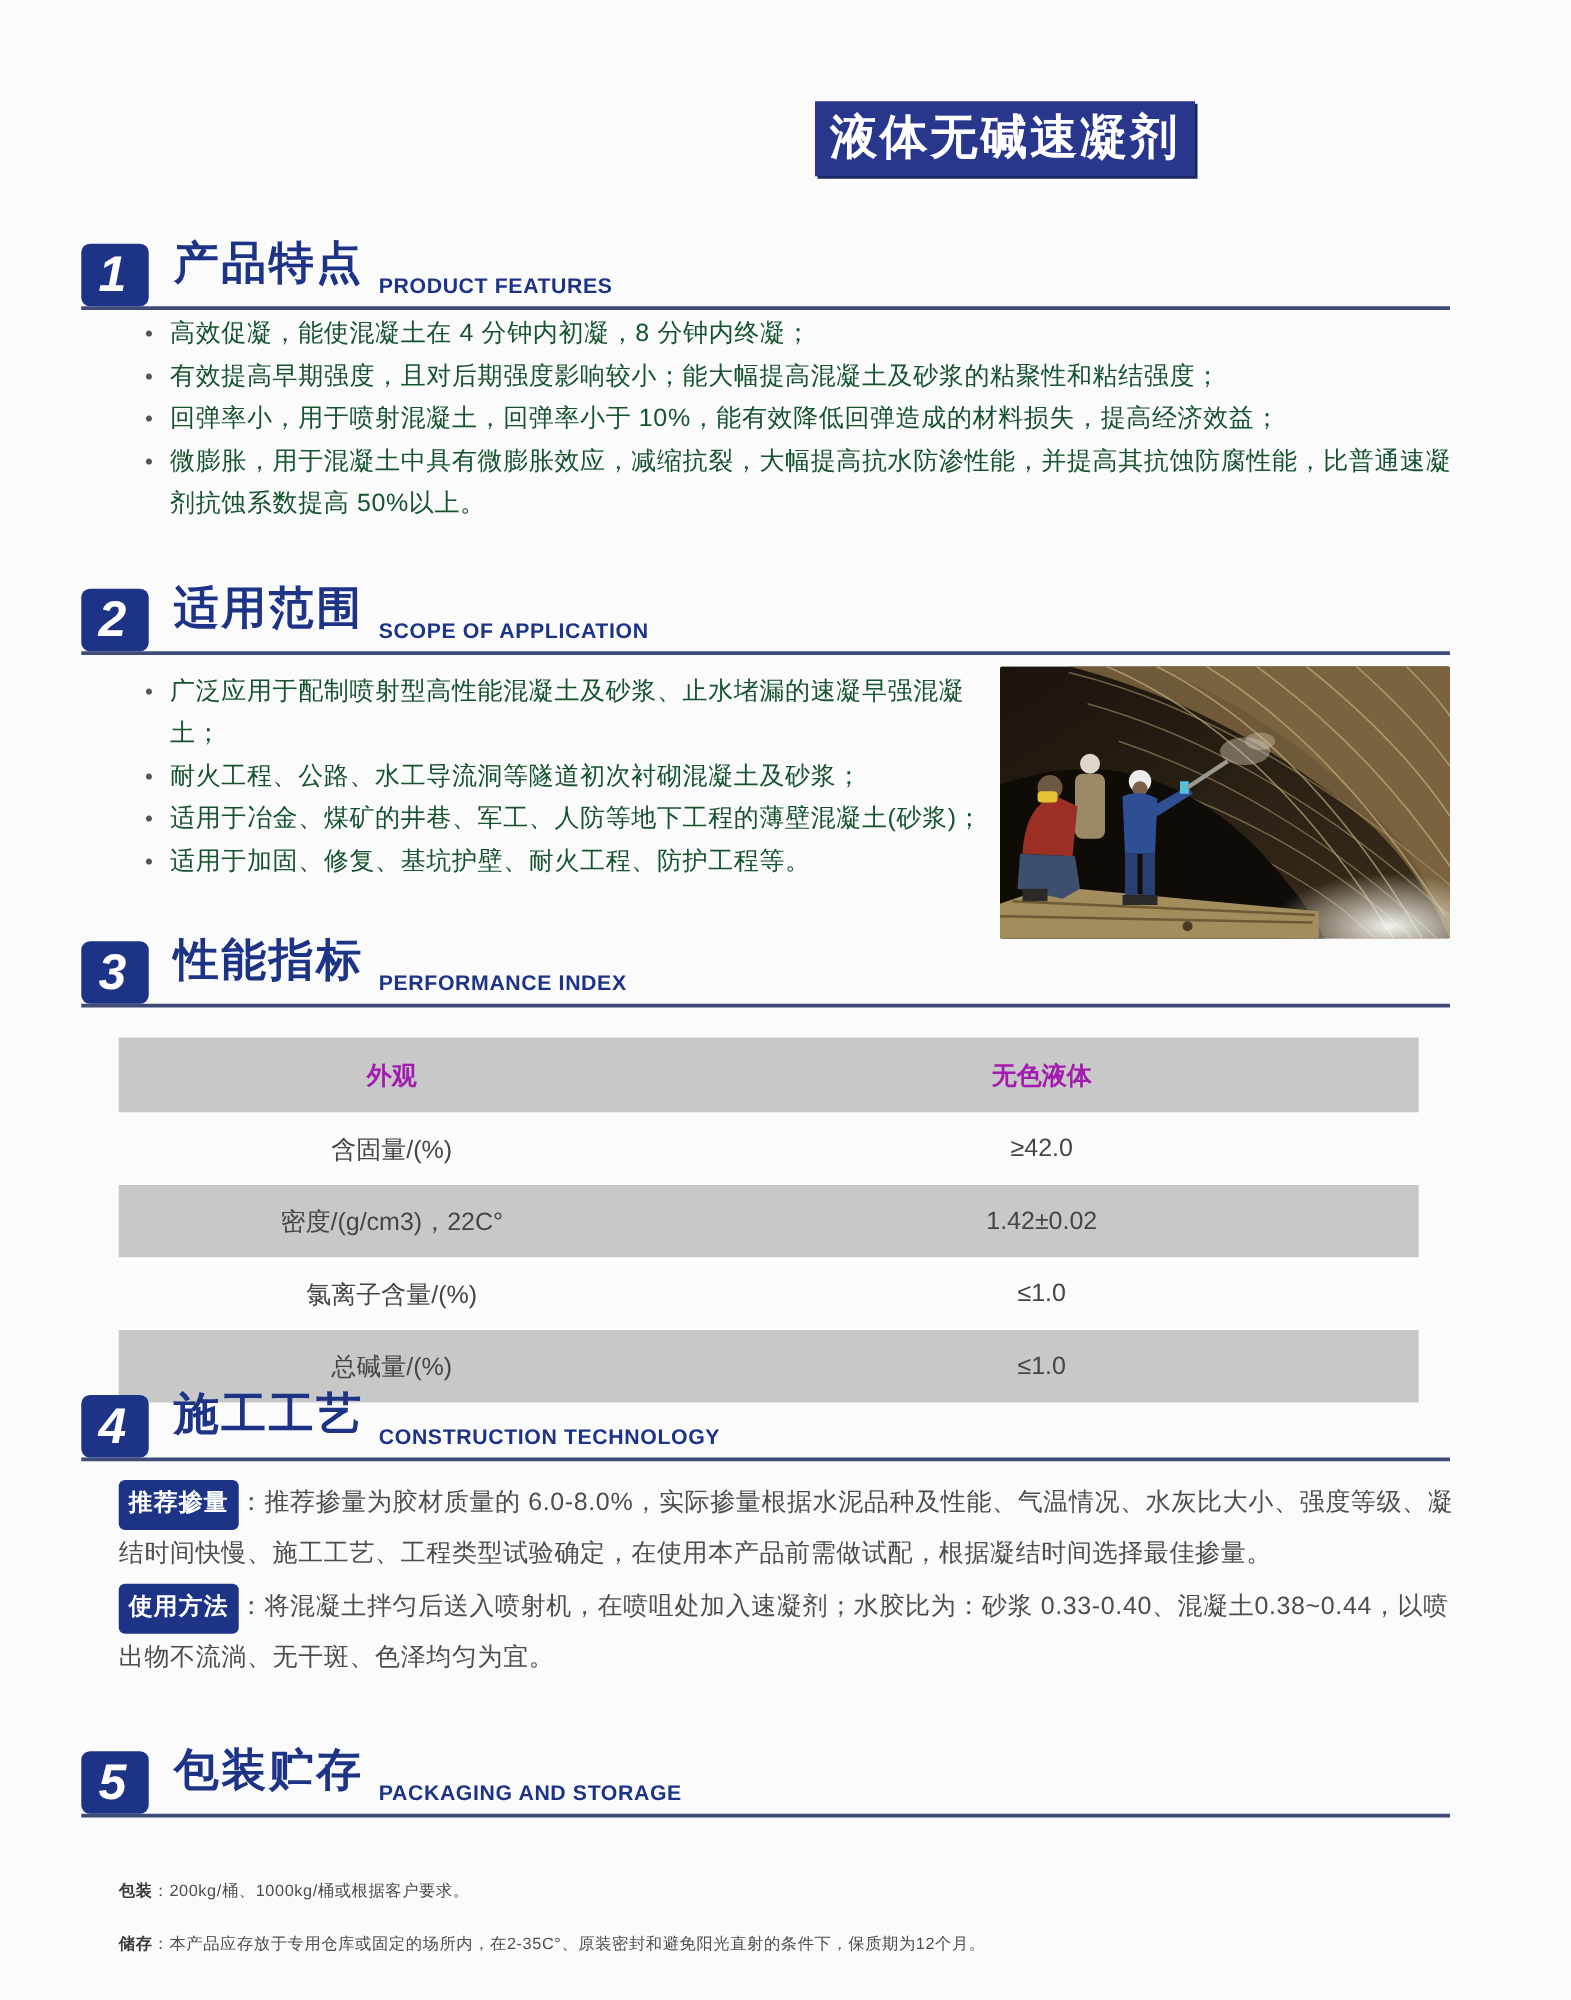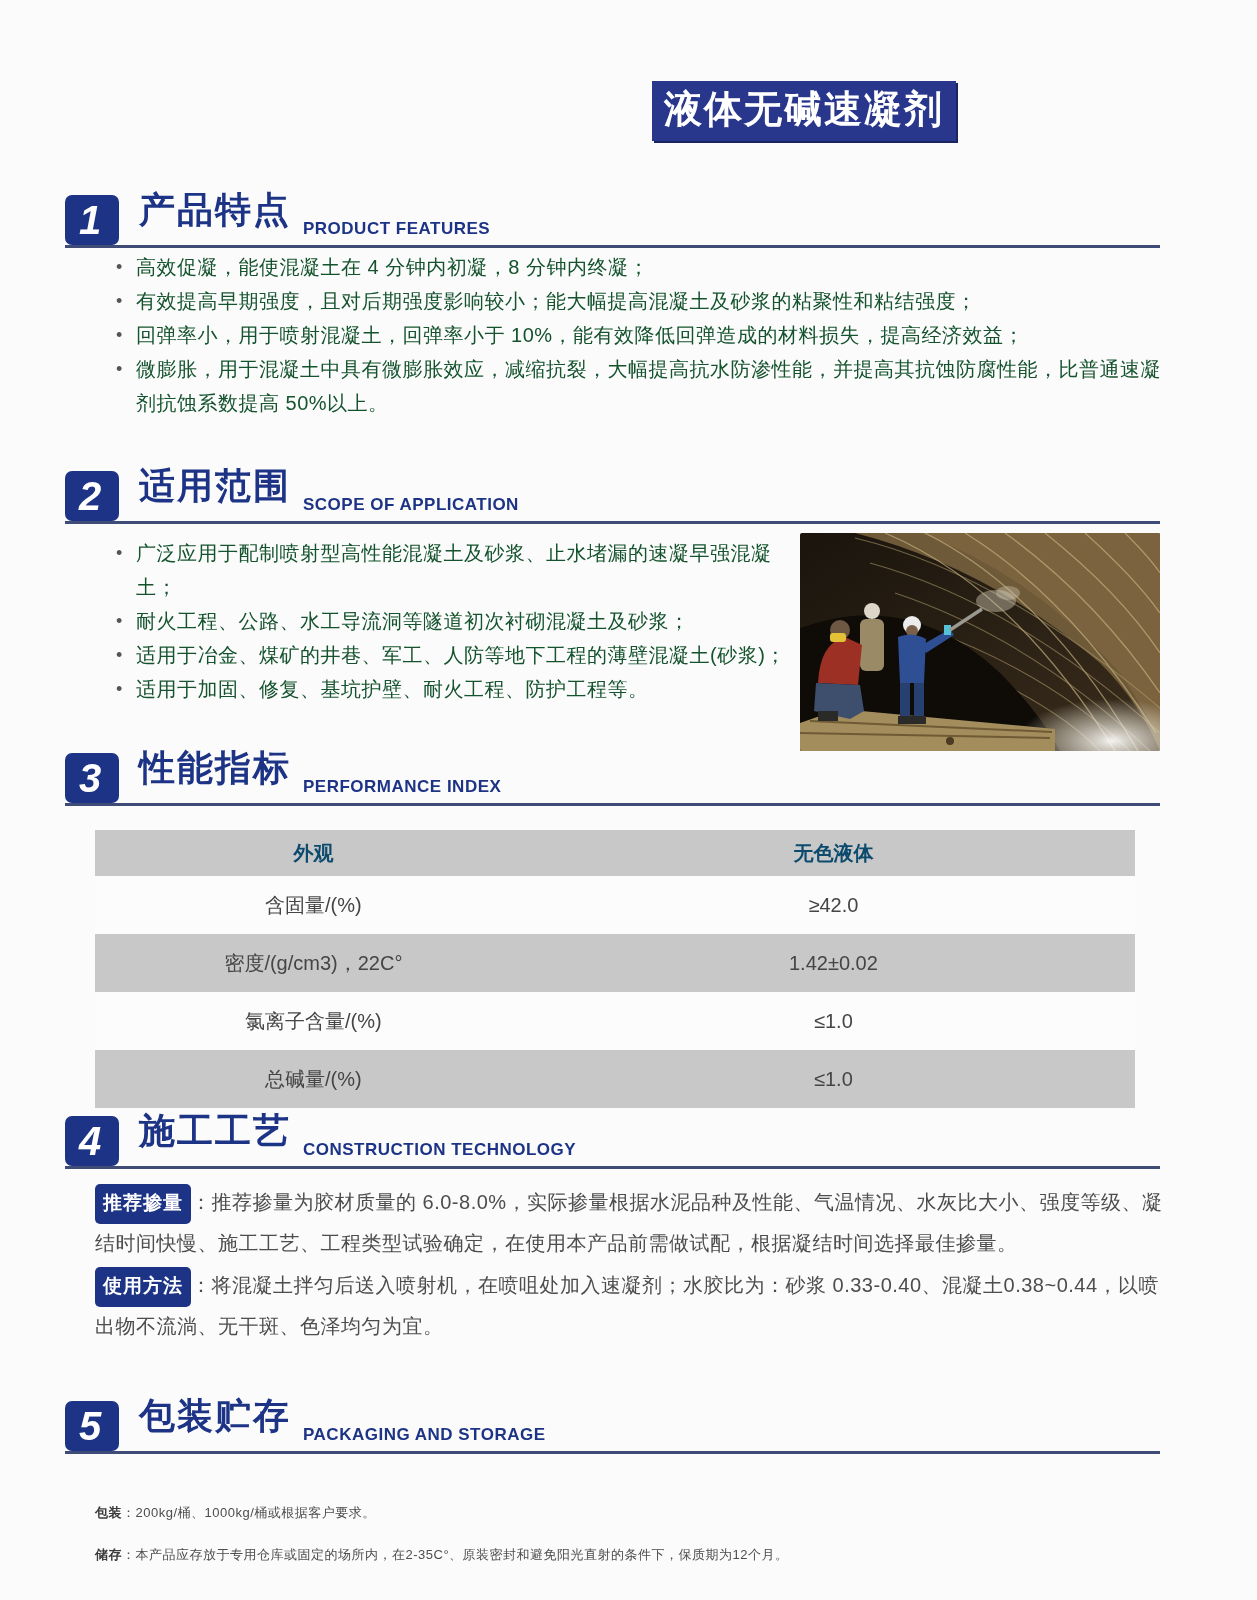--- a/index.html
+++ b/index.html
@@ -68,21 +68,21 @@
   }
   
   .perf-table{
     position:absolute;left:95px;top:830px;width:1040px;
     border-collapse:collapse;
   }
   .perf-table th,.perf-table td{
     font-size:20px;color:#454545;text-align:center;
     border:none;padding:0;
   }
-  .perf-table th{font-weight:bold;height:46px;color:#0c4a6e;}
+  .perf-table th{font-weight:bold;height:60px;color:#a21caf;}
   .perf-table td{height:58px;}
   .perf-table .col-l{width:42%;}
   .row-gray{background:#c8c8c8;}
   .row-white{background:#fcfcfc;}
   
   .tech-text{
     position:absolute;left:95px;top:1183px;width:1070px;
     font-size:20px;color:#4d4d4d;line-height:38px;letter-spacing:0.5px;
   }
   .tech-para{margin:0 0 4px 0;}

